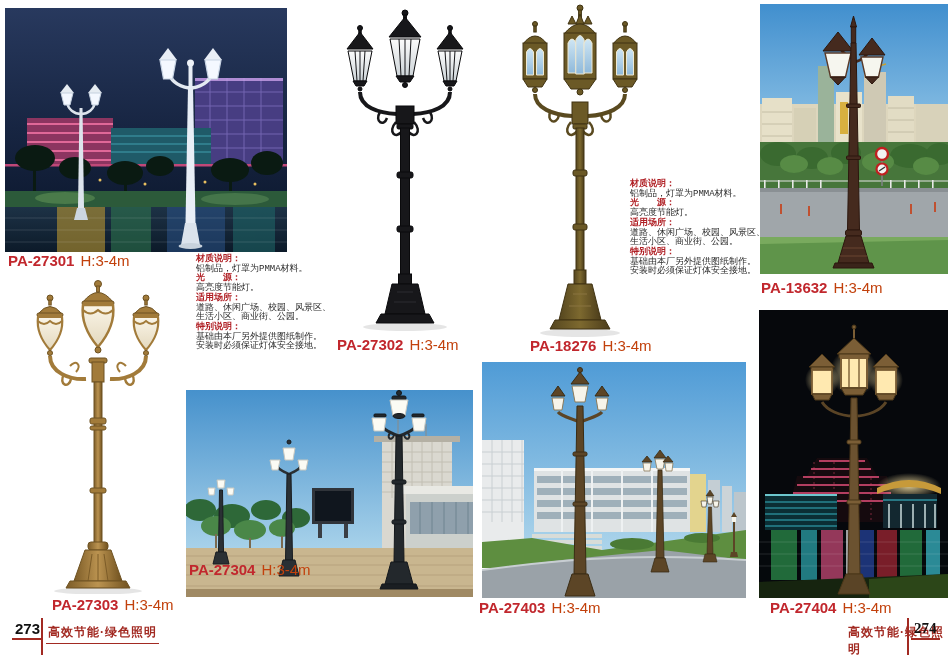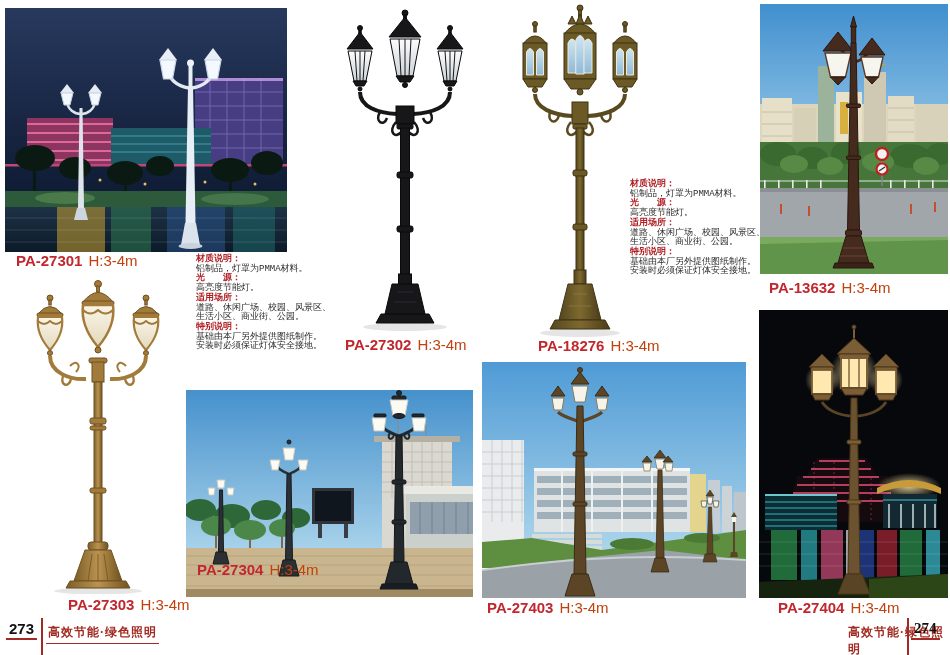--- a/index.html
+++ b/index.html
@@ -1,21 +1,21 @@
 <!DOCTYPE html>
 <html><head>
 <meta charset="utf-8">
 <style>
   html,body{margin:0;padding:0;background:#9a9a9a;}
   .page{position:relative;width:950px;height:655px;background:#ffffff;overflow:hidden;
         font-family:"Liberation Sans","DejaVu Sans",sans-serif;}
   figure{margin:0;padding:0;position:absolute;}
   figure svg{display:block;width:100%;height:100%;}
   .prod-label{position:absolute;font-size:15px;white-space:nowrap;color:#1a1a1a;}
-  .prod-label .code{color:#c1272d;font-weight:bold;margin-right:6px;margin-left:8px;}
+  .prod-label .code{color:#c1272d;font-weight:bold;margin-right:6px;}
   .prod-label .h{color:#c2410c;}
   .spec-block{position:absolute;width:160px;}
   .sl{font-size:9px;line-height:9.7px;color:#2a2a2a;white-space:nowrap;font-family:Liberation Mono, monospace;}
   .sl.red{color:#b01f24;font-weight:bold;}
   .footer-num{position:absolute;font-size:15px;font-weight:bold;color:#111;
               border-bottom:2px solid #a22a22;padding:0 3px 1px 3px;}
   .footer-slogan{position:absolute;font-size:12px;font-weight:bold;color:#a22a22;
                  border-bottom:1px solid #a22a22;padding:0 2px 2px 2px;letter-spacing:1px;}
   .footer-vline{position:absolute;width:2px;background:#a22a22;}
 </style>
@@ -740,21 +740,21 @@
   </div>
   <div class="prod-label" style="left:337px;top:336px;">
     <span class="code">PA-27302</span><span class="h">H:3-4m</span>
   </div>
   <div class="prod-label" style="left:530px;top:337px;">
     <span class="code">PA-18276</span><span class="h">H:3-4m</span>
   </div>
   <div class="prod-label" style="left:761px;top:279px;">
     <span class="code">PA-13632</span><span class="h">H:3-4m</span>
   </div>
-  <div class="prod-label" style="left:60px;top:596px;">
+  <div class="prod-label" style="left:52px;top:596px;">
     <span class="code">PA-27303</span><span class="h">H:3-4m</span>
   </div>
   <div class="prod-label" style="left:189px;top:561px;">
     <span class="code">PA-27304</span><span class="h">H:3-4m</span>
   </div>
   <div class="prod-label" style="left:479px;top:599px;">
     <span class="code">PA-27403</span><span class="h">H:3-4m</span>
   </div>
   <div class="prod-label" style="left:770px;top:599px;">
     <span class="code">PA-27404</span><span class="h">H:3-4m</span>
@@ -779,21 +779,21 @@
     <div class="sl red">光　　源：</div>
     <div class="sl">高亮度节能灯。</div>
     <div class="sl red">适用场所：</div>
     <div class="sl">道路、休闲广场、校园、风景区、</div>
     <div class="sl">生活小区、商业街、公园。</div>
     <div class="sl red">特别说明：</div>
     <div class="sl">基础由本厂另外提供图纸制作。</div>
     <div class="sl">安装时必须保证灯体安全接地。</div>
   </div>
 
-  <div class="footer-num" style="left:6px;top:620px;">273</div>
+  <div class="footer-num" style="left:12px;top:620px;">273</div>
   <div class="footer-vline" style="left:41px;top:618px;height:37px;"></div>
   <div class="footer-slogan" style="left:46px;top:624px;">高效节能·绿色照明</div>
 
   <div class="footer-slogan" style="left:846px;top:624px;">高效节能·绿色照明</div>
   <div class="footer-vline" style="left:907px;top:618px;height:37px;"></div>
   <div class="footer-num" style="left:911px;top:620px;font-family:Liberation Serif, serif;">274</div>
 
 </div>
 
 </body></html>

